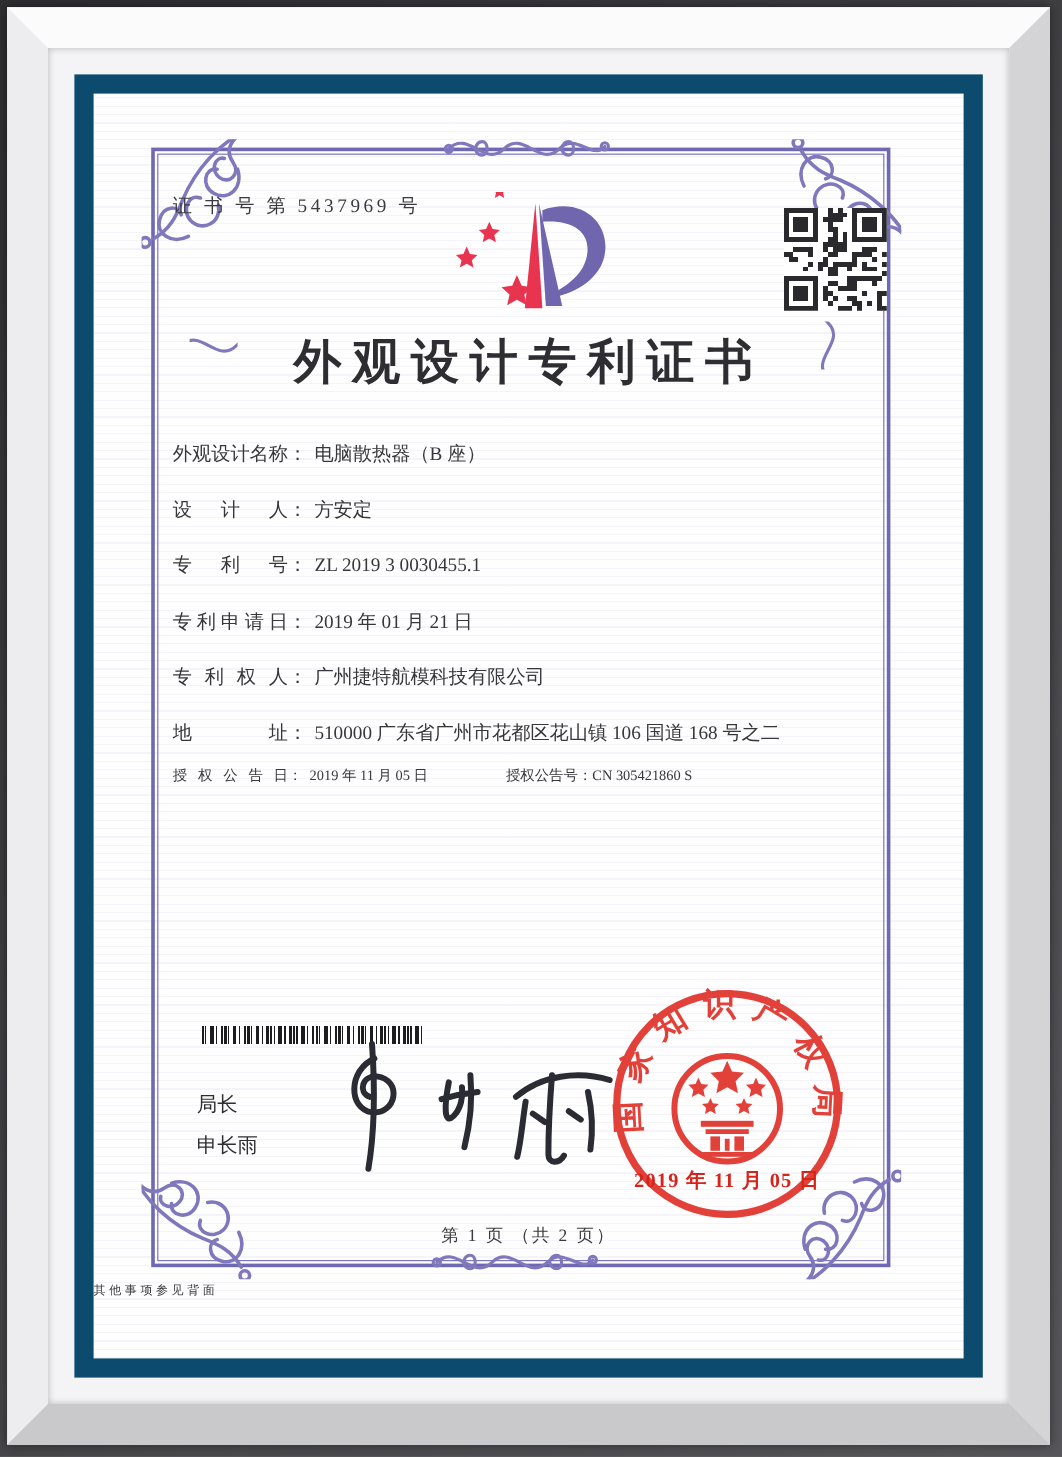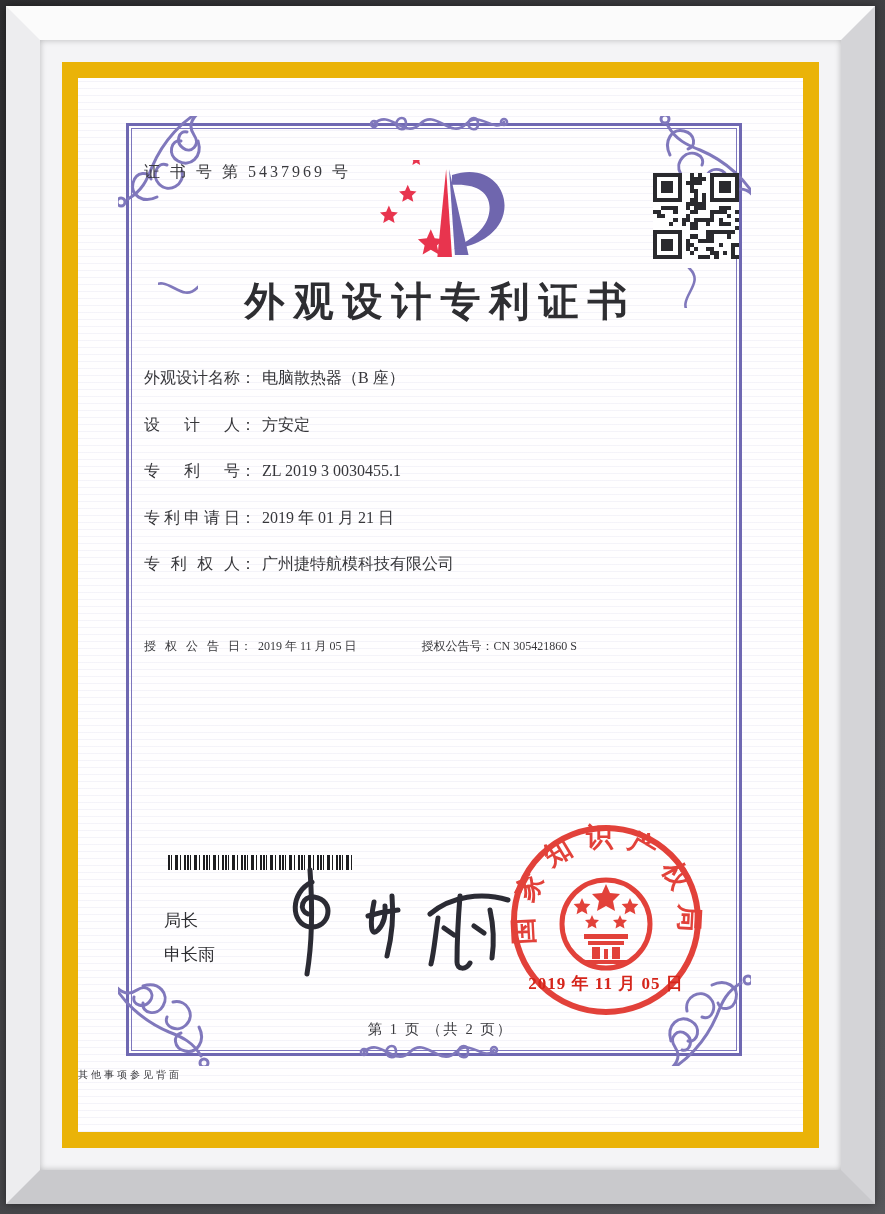--- a/index.html
+++ b/index.html
@@ -3,21 +3,21 @@
 <meta charset="utf-8">
 <style>
   html,body{margin:0;padding:0;}
   body{width:885px;height:1214px;background:#3f3f43;position:relative;
        font-family:"Liberation Serif","DejaVu Serif",serif;}
   
   .photo{position:absolute;inset:0;background:linear-gradient(135deg,#2e2e31,#57575b);}
   .frame{position:absolute;inset:6px 10px 10px 6px;
          border:34px solid;border-color:#fbfbfb #d4d4d7 #c9c9cc #ededef;
          background:#f4f4f6;box-shadow:inset 0 0 6px rgba(0,0,0,.25), 0 0 8px rgba(0,0,0,.45);}
-  .mat{position:absolute;inset:22px;background:#eab308;}
+  .mat{position:absolute;inset:22px;background:#0c4a6e;}
   .paper{position:absolute;inset:16px;background:#fffeff;overflow:hidden;
          background-image:repeating-linear-gradient(0deg, rgba(150,150,198,.10) 0 1px, transparent 1px 7px);}
   
   .cert-border{position:absolute;left:48px;top:45px;right:61px;bottom:76px;
                border:3px solid #6f68b2;}
   .cert-border::after{content:"";position:absolute;inset:2px;border:1px solid #7d76bd;}
   .orn{position:absolute;pointer-events:none;}
   
   .cert-number{position:absolute;left:66px;top:84px;font-size:16px;color:#3a3a3e;letter-spacing:3px;}
   .logo{position:absolute;left:300px;top:82px;width:146px;height:112px;}
@@ -257,20 +257,23 @@
       </div>
       <div class="field-row">
         <span class="flabel">专利号</span><span class="colon">：</span><span>ZL 2019 3 0030455.1</span>
       </div>
       <div class="field-row">
         <span class="flabel">专利申请日</span><span class="colon">：</span><span>2019 年 01 月 21 日</span>
       </div>
       <div class="field-row">
         <span class="flabel">专利权人</span><span class="colon">：</span><span>广州捷特航模科技有限公司</span>
       </div>
+      <div class="field-row">
+        <span class="flabel">地址</span><span class="colon">：</span><span>510000 广东省广州市花都区花山镇 106 国道 168 号之二</span>
+      </div>
     </div>
 
     <div class="grant-row">
       <span><span class="flabel">授权公告日</span><span class="colon">：</span><span>2019 年 11 月 05 日</span></span>
       <span class="grant-second"><span>授权公告号：</span><span>CN 305421860 S</span></span>
     </div>
 
 
     <div class="barcode"></div>
 

